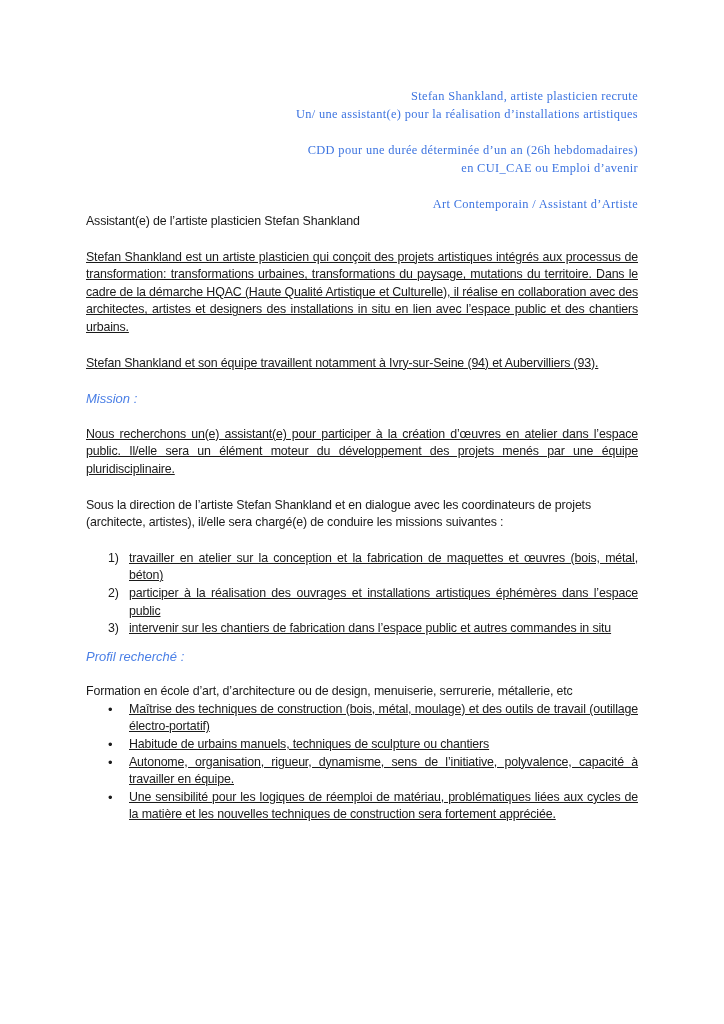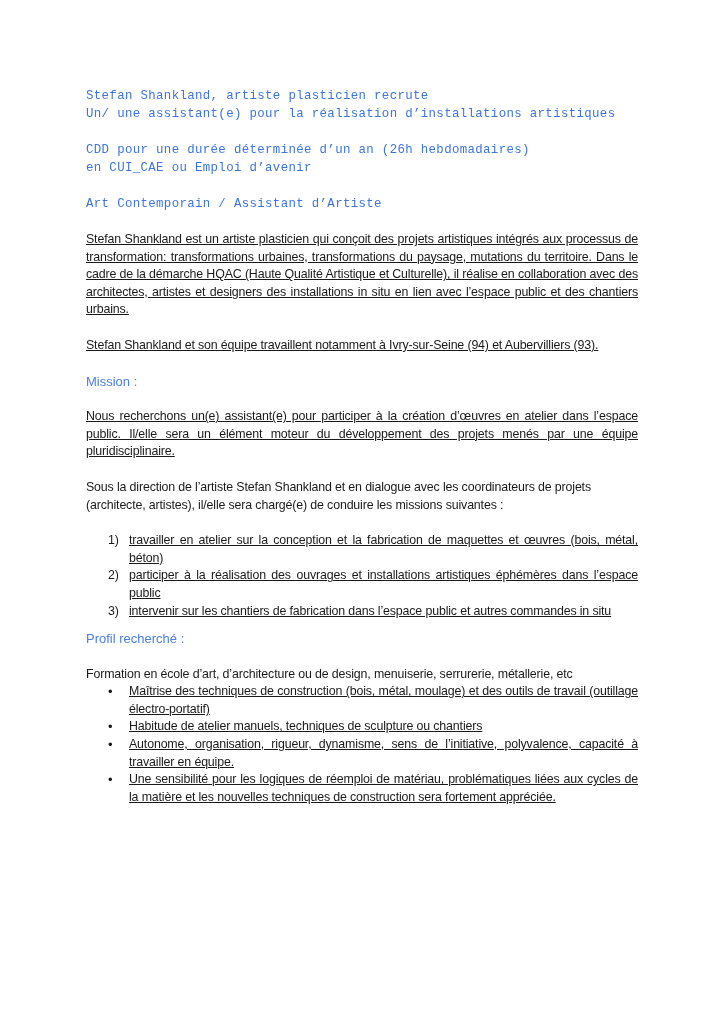--- a/index.html
+++ b/index.html
@@ -18,32 +18,34 @@
       left: 86px;
       top: 87px;
       width: 552px;
       color: #1a1a1a;
       font-family: "Liberation Sans Narrow", "Liberation Sans", sans-serif;
       font-size: 13px;
       line-height: 17.6px;
     }
     .h-blue {
       color: #3d74e0;
-      font-family: Liberation Mono, monospace;
+      font-family: Liberation Serif, serif;
       font-size: 12.4px;
       letter-spacing: 0.35px;
       line-height: 18px;
       margin: 0;
+      text-align: right;
     }
     .sub-blue {
       color: #4a7fe6;
       font-family: "Liberation Sans", sans-serif;
       font-size: 13px;
       margin: 0;
       line-height: 17.6px;
+      font-style: italic;
     }
     p {
       margin: 0;
     }
     .just {
       text-align: justify;
       text-align-last: left;
       text-decoration: underline;
     }
     .body-text {
@@ -89,20 +91,21 @@
   <p class="h-blue">Un/ une assistant(e) pour la réalisation d’installations artistiques</p>
 
   <div class="gap-1"></div>
 
   <p class="h-blue">CDD pour une durée déterminée d’un an (26h hebdomadaires)</p>
   <p class="h-blue">en CUI_CAE ou Emploi d’avenir</p>
 
   <div class="gap-1"></div>
 
   <p class="h-blue">Art Contemporain / Assistant d’Artiste</p>
+  <p class="body-text">Assistant(e) de l’artiste plasticien Stefan Shankland</p>
 
   <div class="gap-1"></div>
 
   <p class="body-text just">Stefan Shankland est un artiste plasticien qui conçoit des projets artistiques intégrés aux processus de transformation: transformations urbaines, transformations du paysage, mutations du territoire. Dans le cadre de la démarche HQAC (Haute Qualité Artistique et Culturelle), il réalise en collaboration avec des architectes, artistes et designers des installations in situ en lien avec l’espace public et des chantiers urbains.</p>
 
   <div class="gap-1"></div>
 
   <p class="body-text just">Stefan Shankland et son équipe travaillent notamment à Ivry-sur-Seine (94) et Aubervilliers (93).</p>
 
   <div class="gap-1"></div>
@@ -142,21 +145,21 @@
 
   <p class="body-text">Formation en école d’art, d’architecture ou de design, menuiserie, serrurerie, métallerie, etc</p>
 
   <ul class="profile body-text">
     <li class="just">
       <span class="bullet">•</span>
       <span>Maîtrise des techniques de construction (bois, métal, moulage) et des outils de travail (outillage électro-portatif)</span>
     </li>
     <li class="just">
       <span class="bullet">•</span>
-      <span>Habitude de atelier manuels, techniques de sculpture ou chantiers</span>
+      <span>Habitude de urbains manuels, techniques de sculpture ou chantiers</span>
     </li>
     <li class="just">
       <span class="bullet">•</span>
       <span>Autonome, organisation, rigueur, dynamisme, sens de l’initiative, polyvalence, capacité à travailler en équipe.</span>
     </li>
     <li class="just">
       <span class="bullet">•</span>
       <span>Une sensibilité pour les logiques de réemploi de matériau, problématiques liées aux cycles de la matière et les nouvelles techniques de construction sera fortement appréciée.</span>
     </li>
   </ul>

